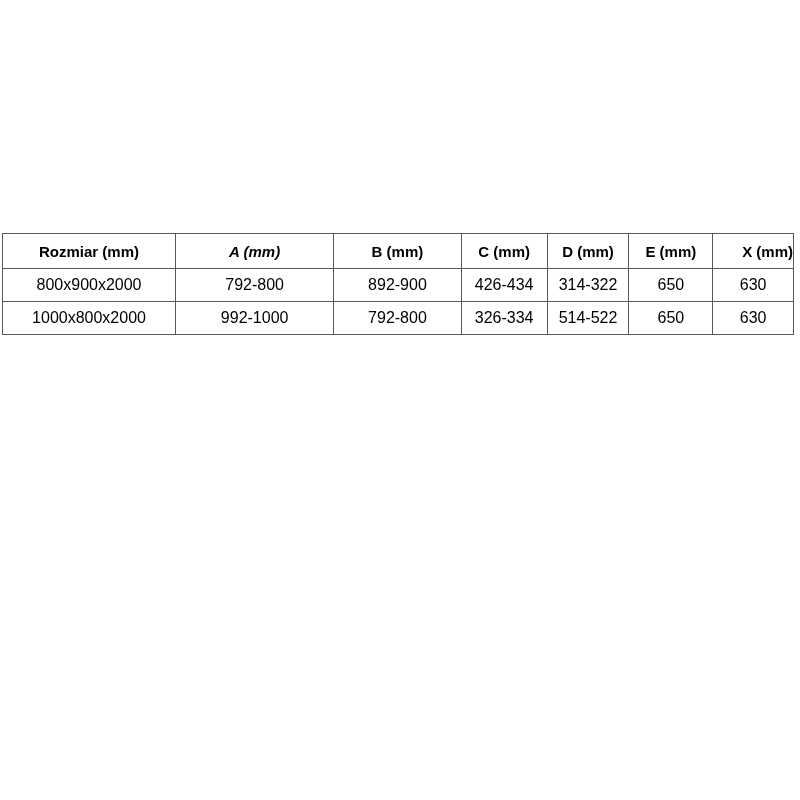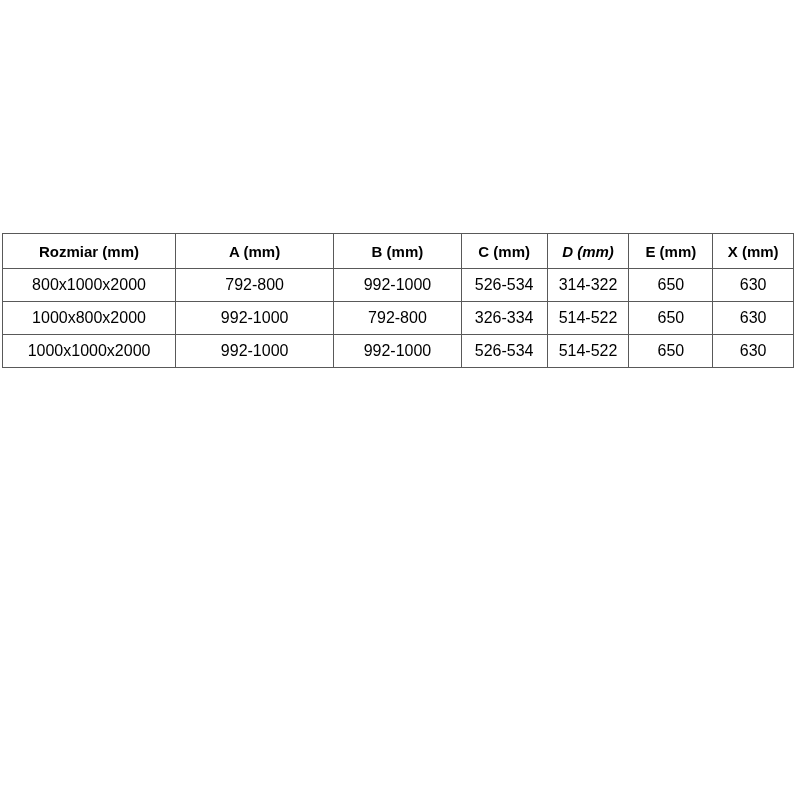--- a/index.html
+++ b/index.html
@@ -42,50 +42,41 @@
     height: 33px;
   }
 </style>
 </head>
 <body>
 
 <table class="spec-table">
   <thead>
     <tr>
         <th style="width: 163px;">Rozmiar (mm)</th>
-        <th style="width: 149px;">A (mm)</th>
+        <th style="width: 149px; font-style: italic;">A (mm)</th>
         <th style="width: 120px;">B (mm)</th>
         <th style="width: 81px;">C (mm)</th>
-        <th style="width: 77px; font-style: italic;">D (mm)</th>
+        <th style="width: 77px;">D (mm)</th>
         <th style="width: 79px;">E (mm)</th>
-        <th style="width: 76px;">X (mm)</th>
+        <th style="width: 76px; text-align: right;">X (mm)</th>
       </tr>
   </thead>
   <tbody>
       <tr>
-        <td>800x1000x2000</td>
+        <td>800x900x2000</td>
         <td>792-800</td>
-        <td>992-1000</td>
-        <td>526-534</td>
+        <td>892-900</td>
+        <td>426-434</td>
         <td>314-322</td>
         <td>650</td>
         <td>630</td>
       </tr>
       <tr>
         <td>1000x800x2000</td>
         <td>992-1000</td>
         <td>792-800</td>
         <td>326-334</td>
         <td>514-522</td>
         <td>650</td>
         <td>630</td>
       </tr>
-      <tr>
-        <td>1000x1000x2000</td>
-        <td>992-1000</td>
-        <td>992-1000</td>
-        <td>526-534</td>
-        <td>514-522</td>
-        <td>650</td>
-        <td>630</td>
-      </tr>
     </tbody>
 </table>
 
 </body></html>

